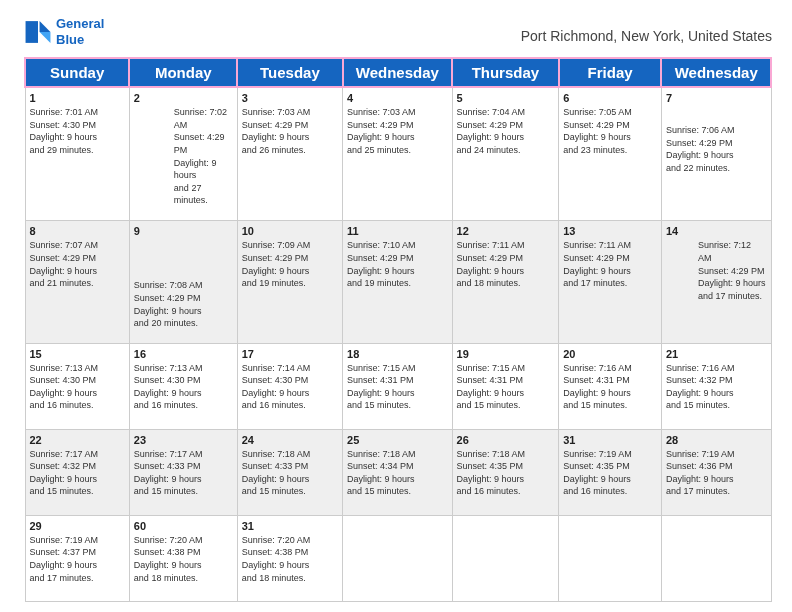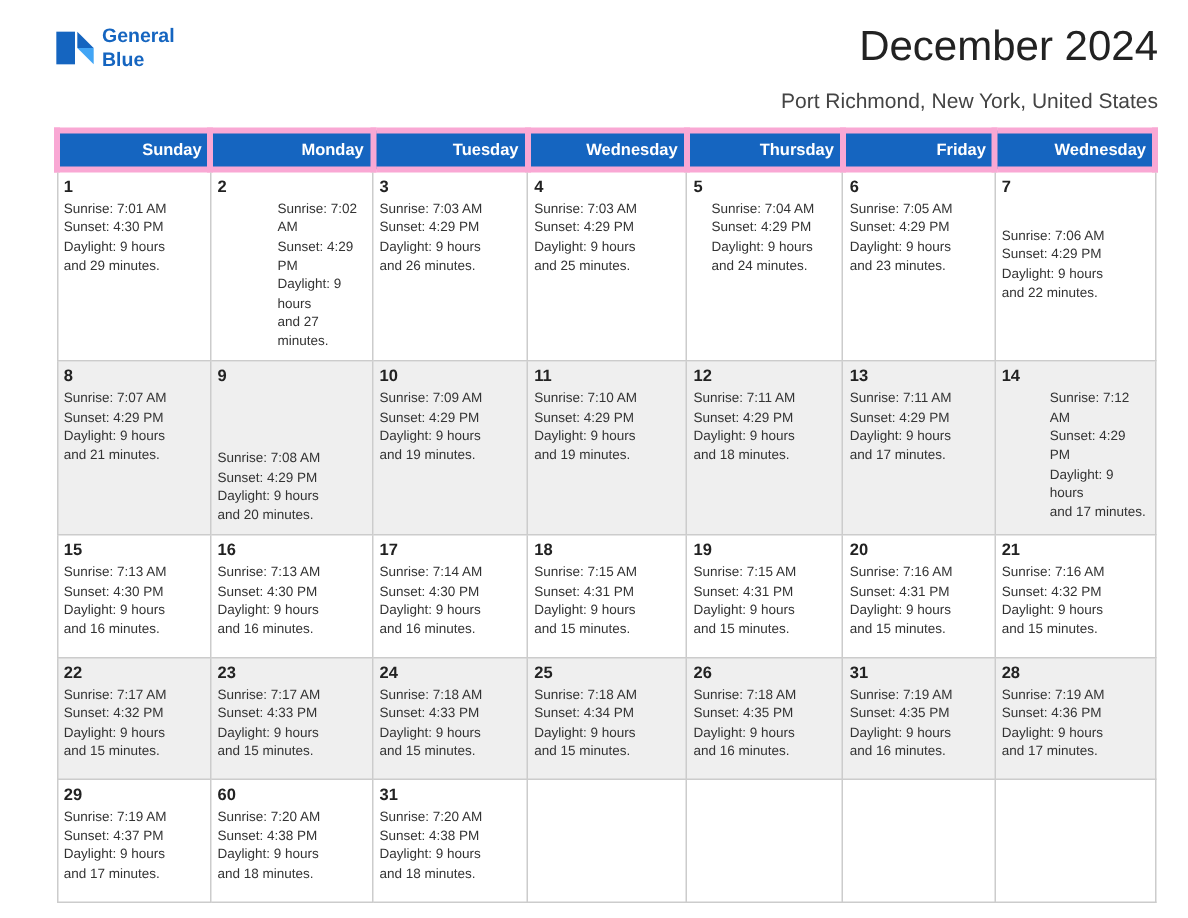--- a/index.html
+++ b/index.html
@@ -6,21 +6,21 @@
     body {
       font-family: Arial, sans-serif;
       background: #fff;
       width: 792px;
       height: 612px;
       overflow: hidden;
     }
     .page {
       width: 792px;
       height: 612px;
-      padding: 16px 20px 10px 36px;
+      padding: 16px 20px 10px 24px;
       display: flex;
       flex-direction: column;
     }
     .header {
       display: flex;
       justify-content: space-between;
       align-items: flex-start;
       margin-bottom: 10px;
     }
     .logo {
@@ -58,24 +58,24 @@
     .calendar {
       flex: 1;
       border-collapse: collapse;
       width: 100%;
       font-size: 9.5px;
     }
     .calendar th {
       background-color: #1565c0;
       color: #fff;
       padding: 5px 4px;
-      text-align: right;
-      font-size: 11px;
+      text-align: center;
+      font-size: 15px;
       font-weight: bold;
-      border: 4px solid #f9a8d4;
+      border: 2px solid #f9a8d4;
     }
     .calendar td {
       vertical-align: top;
       padding: 4px 4px;
       border: 1px solid #ccc;
       background: #fff;
       width: 113px;
       height: 80px;
     }
     .calendar tr:nth-child(even) td {
@@ -111,21 +111,20 @@
         <polygon points="20,4 34,18 20,18" fill="#1565c0"></polygon>
         <polygon points="20,18 34,18 34,32" fill="#42a5f5"></polygon>
         <rect x="2" y="4" width="16" height="28" fill="#1565c0"></rect>
       </svg>
       <div class="logo-text">
         <div><span>General</span></div>
         <div><span>Blue</span></div>
       </div>
     </div>
     <div class="title-block">
-      <div class="main-title">December 2024</div>
       <div class="subtitle">Port Richmond, New York, United States</div>
     </div>
   </div>
 
   <table class="calendar">
     <thead>
       <tr>
         <th>Sunday</th>
         <th>Monday</th>
         <th>Tuesday</th>
@@ -160,21 +159,21 @@
           </td>
           <td>
             <span class="day-num">4</span>
             <div class="day-info" style="white-space: pre-line;">Sunrise: 7:03 AM
 Sunset: 4:29 PM
 Daylight: 9 hours
 and 25 minutes.</div>
           </td>
           <td>
             <span class="day-num">5</span>
-            <div class="day-info" style="white-space: pre-line; margin-left: 12px;">Sunrise: 7:04 AM
+            <div class="day-info" style="white-space: pre-line;">Sunrise: 7:04 AM
 Sunset: 4:29 PM
 Daylight: 9 hours
 and 24 minutes.</div>
           </td>
           <td>
             <span class="day-num">6</span>
             <div class="day-info" style="white-space: pre-line;">Sunrise: 7:05 AM
 Sunset: 4:29 PM
 Daylight: 9 hours
 and 23 minutes.</div>

